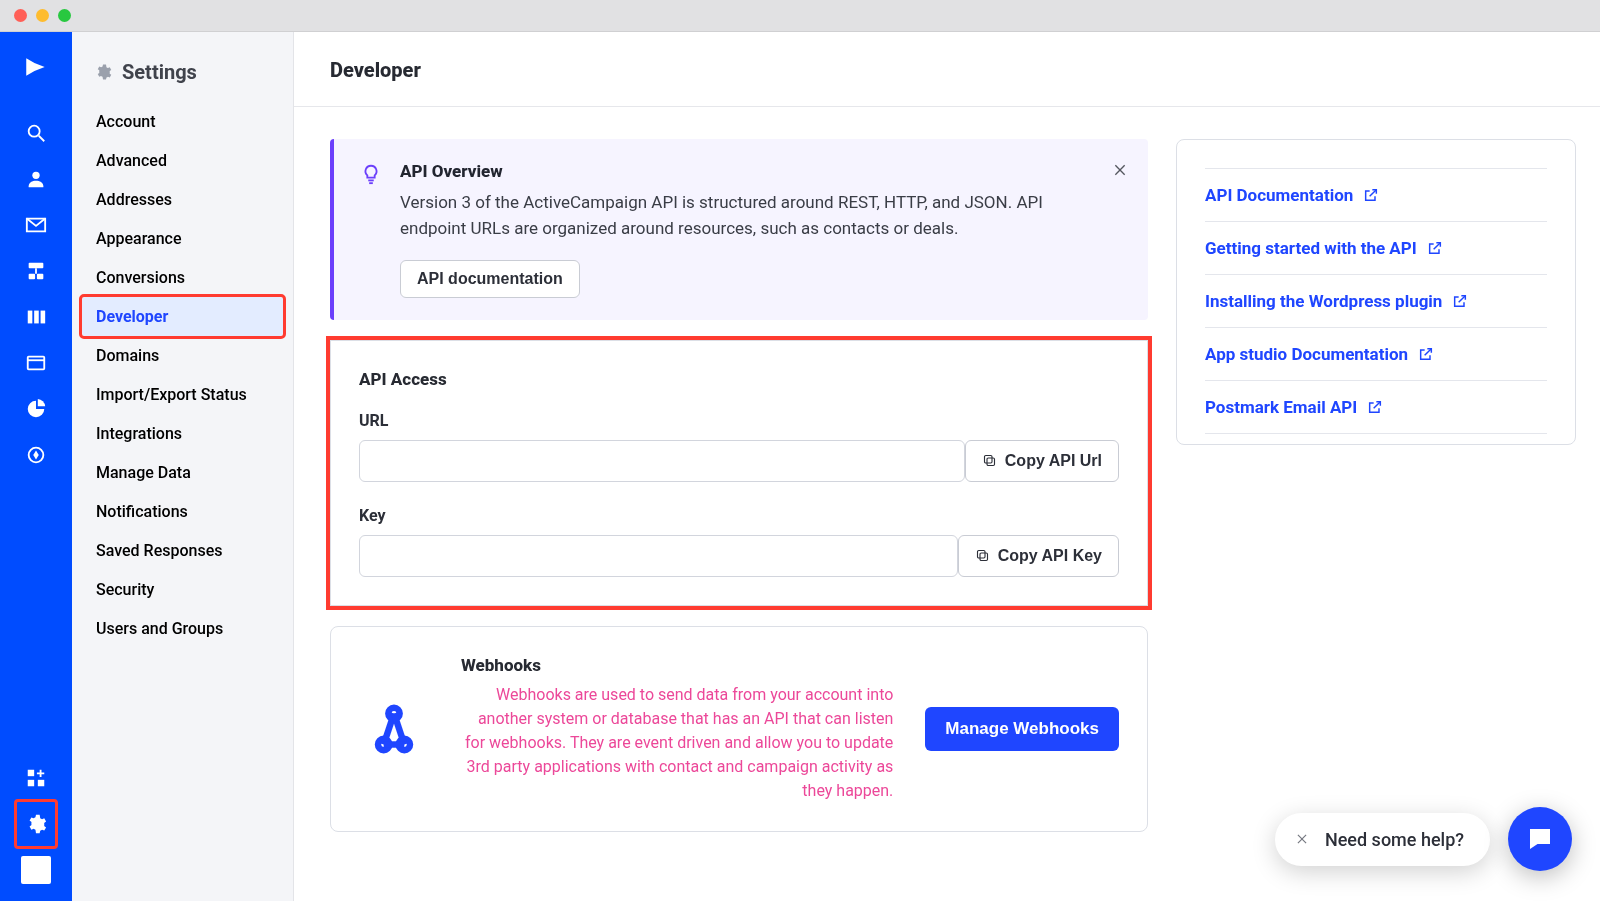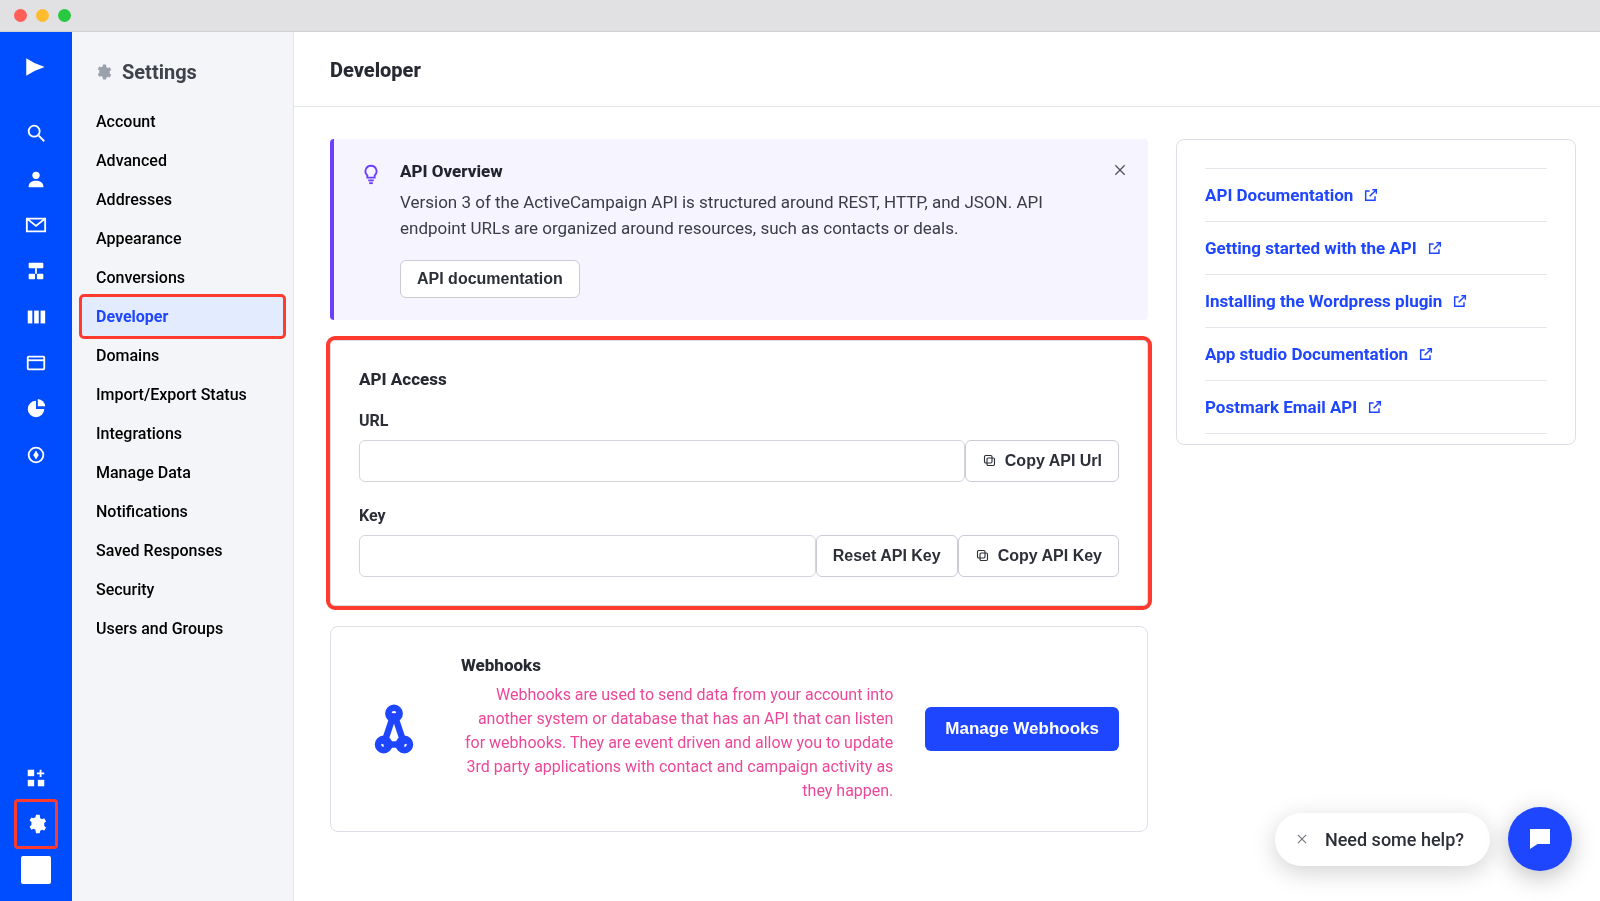--- a/index.html
+++ b/index.html
@@ -49,21 +49,21 @@
   .banner-icon svg { width:22px; height:22px; fill:none; stroke:#6b3ffb; stroke-width:2; }
   .banner-content { flex:1; }
   .banner-title { font-size:17px; font-weight:800; color:#222530; margin-bottom:8px; }
   .banner-desc { font-size:17px; line-height:1.55; color:#3a3d46; margin-bottom:18px; }
   .banner-close { position:absolute; top:20px; right:20px; cursor:pointer; color:#54575f; font-size:20px; }
   .btn-secondary { display:inline-flex; align-items:center; gap:8px; background:#fff; border:1.5px solid #c9ccd4; border-radius:6px; padding:9px 16px; font-size:16px; font-weight:700; color:#2c2f38; cursor:pointer; }
   .btn-primary { display:inline-flex; align-items:center; background:#1f46ff; color:#fff; border:none; border-radius:6px; padding:12px 20px; font-size:17px; font-weight:700; cursor:pointer; }
 
   
   .card { background:#fff; border:1px solid #dcdfe6; border-radius:8px; padding:28px 28px 28px; }
-  .highlight-card { outline:4px solid #ff3b30; outline-offset:0; border-radius:5px; }
+  .highlight-card { outline:4px solid #ff3b30; outline-offset:0; border-radius:0; }
   .card-title { font-size:17px; font-weight:800; color:#272a32; margin-bottom:22px; }
 
   .field-label { font-size:16px; font-weight:700; color:#2c2f38; margin-bottom:10px; }
   .field-row { display:flex; gap:0; align-items:flex-end; margin-bottom:24px; }
   .field-row:last-child { margin-bottom:0; }
   .text-input { flex:1; min-width:0; height:42px; border:1px solid #d2d5dd; border-radius:6px; padding:0 12px; font-size:15px; }
   .icon-btn { display:inline-flex; align-items:center; gap:8px; background:#fff; border:1.5px solid #c9ccd4; border-radius:6px; padding:0 16px; font-size:16px; font-weight:700; color:#2c2f38; cursor:pointer; height:42px; }
   .icon-btn svg { width:15px; height:15px; fill:none; stroke:#2c2f38; stroke-width:1.8; }
 
   
@@ -270,23 +270,20 @@
                     <rect x="8" y="8" width="12" height="12" rx="2"></rect>
                     <rect x="4" y="4" width="12" height="12" rx="2"></rect>
                   </svg>
               <span>Copy API Url</span>
             </button>
           </div>
           <div class="field-label">Key</div>
           <div class="field-row">
             <input class="text-input" value="" style="">
             <button class="icon-btn">
-              <span>Reset API Key</span>
-            </button>
-            <button class="icon-btn">
               <svg viewBox="0 0 24 24">
                     <rect x="8" y="8" width="12" height="12" rx="2"></rect>
                     <rect x="4" y="4" width="12" height="12" rx="2"></rect>
                   </svg>
               <span>Copy API Key</span>
             </button>
           </div>
         </div>
         </div>
 

